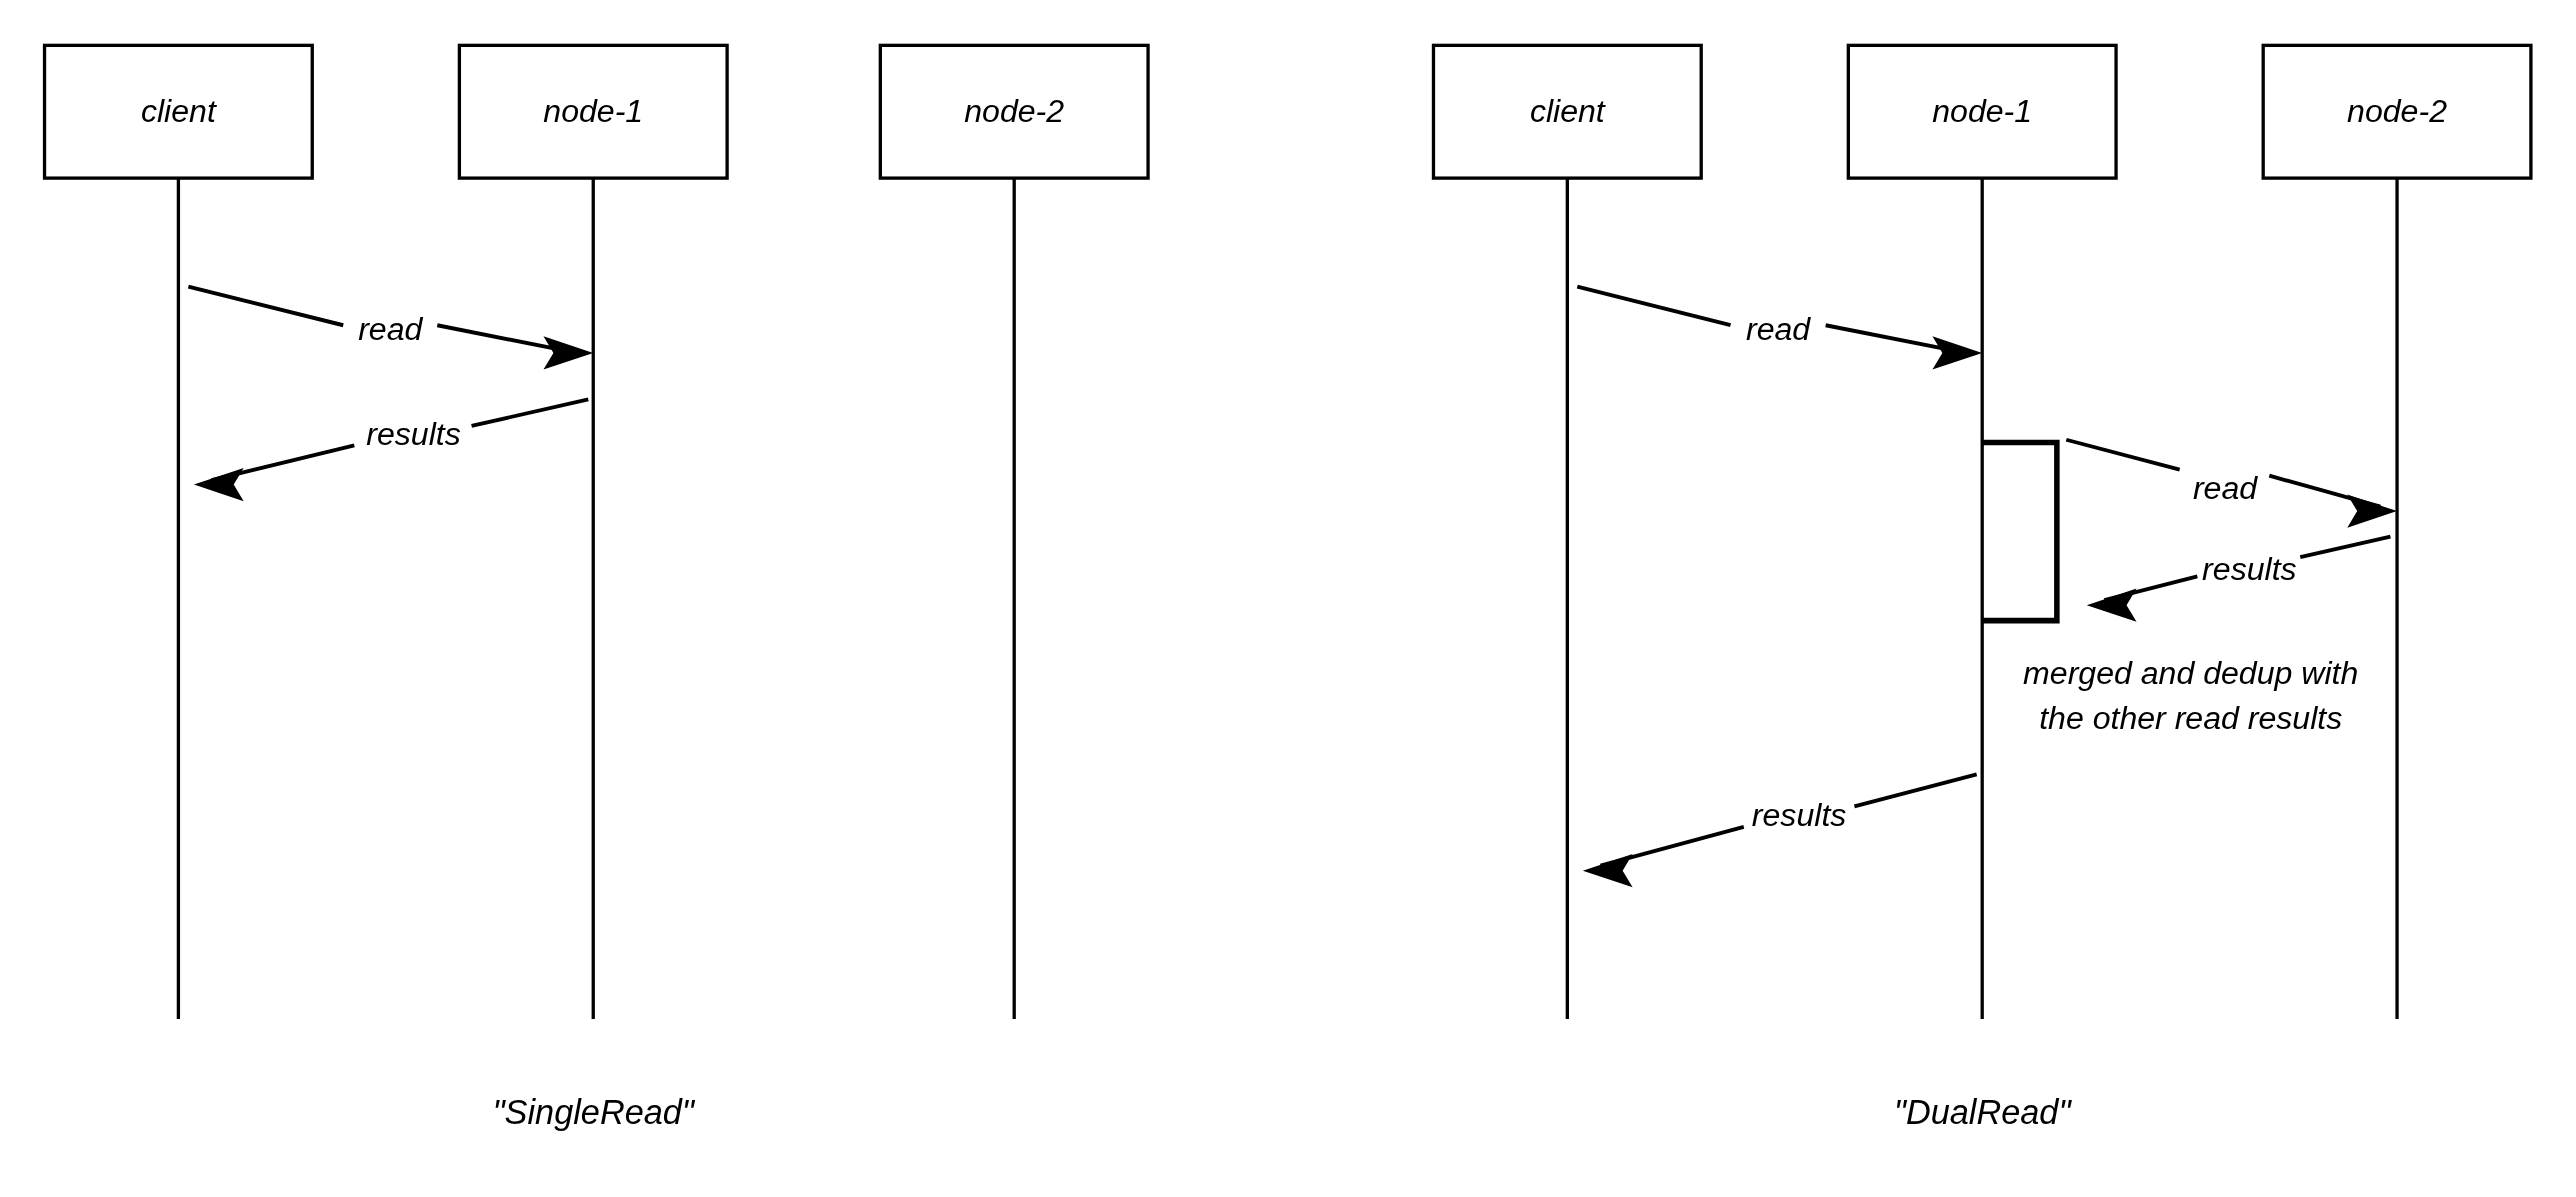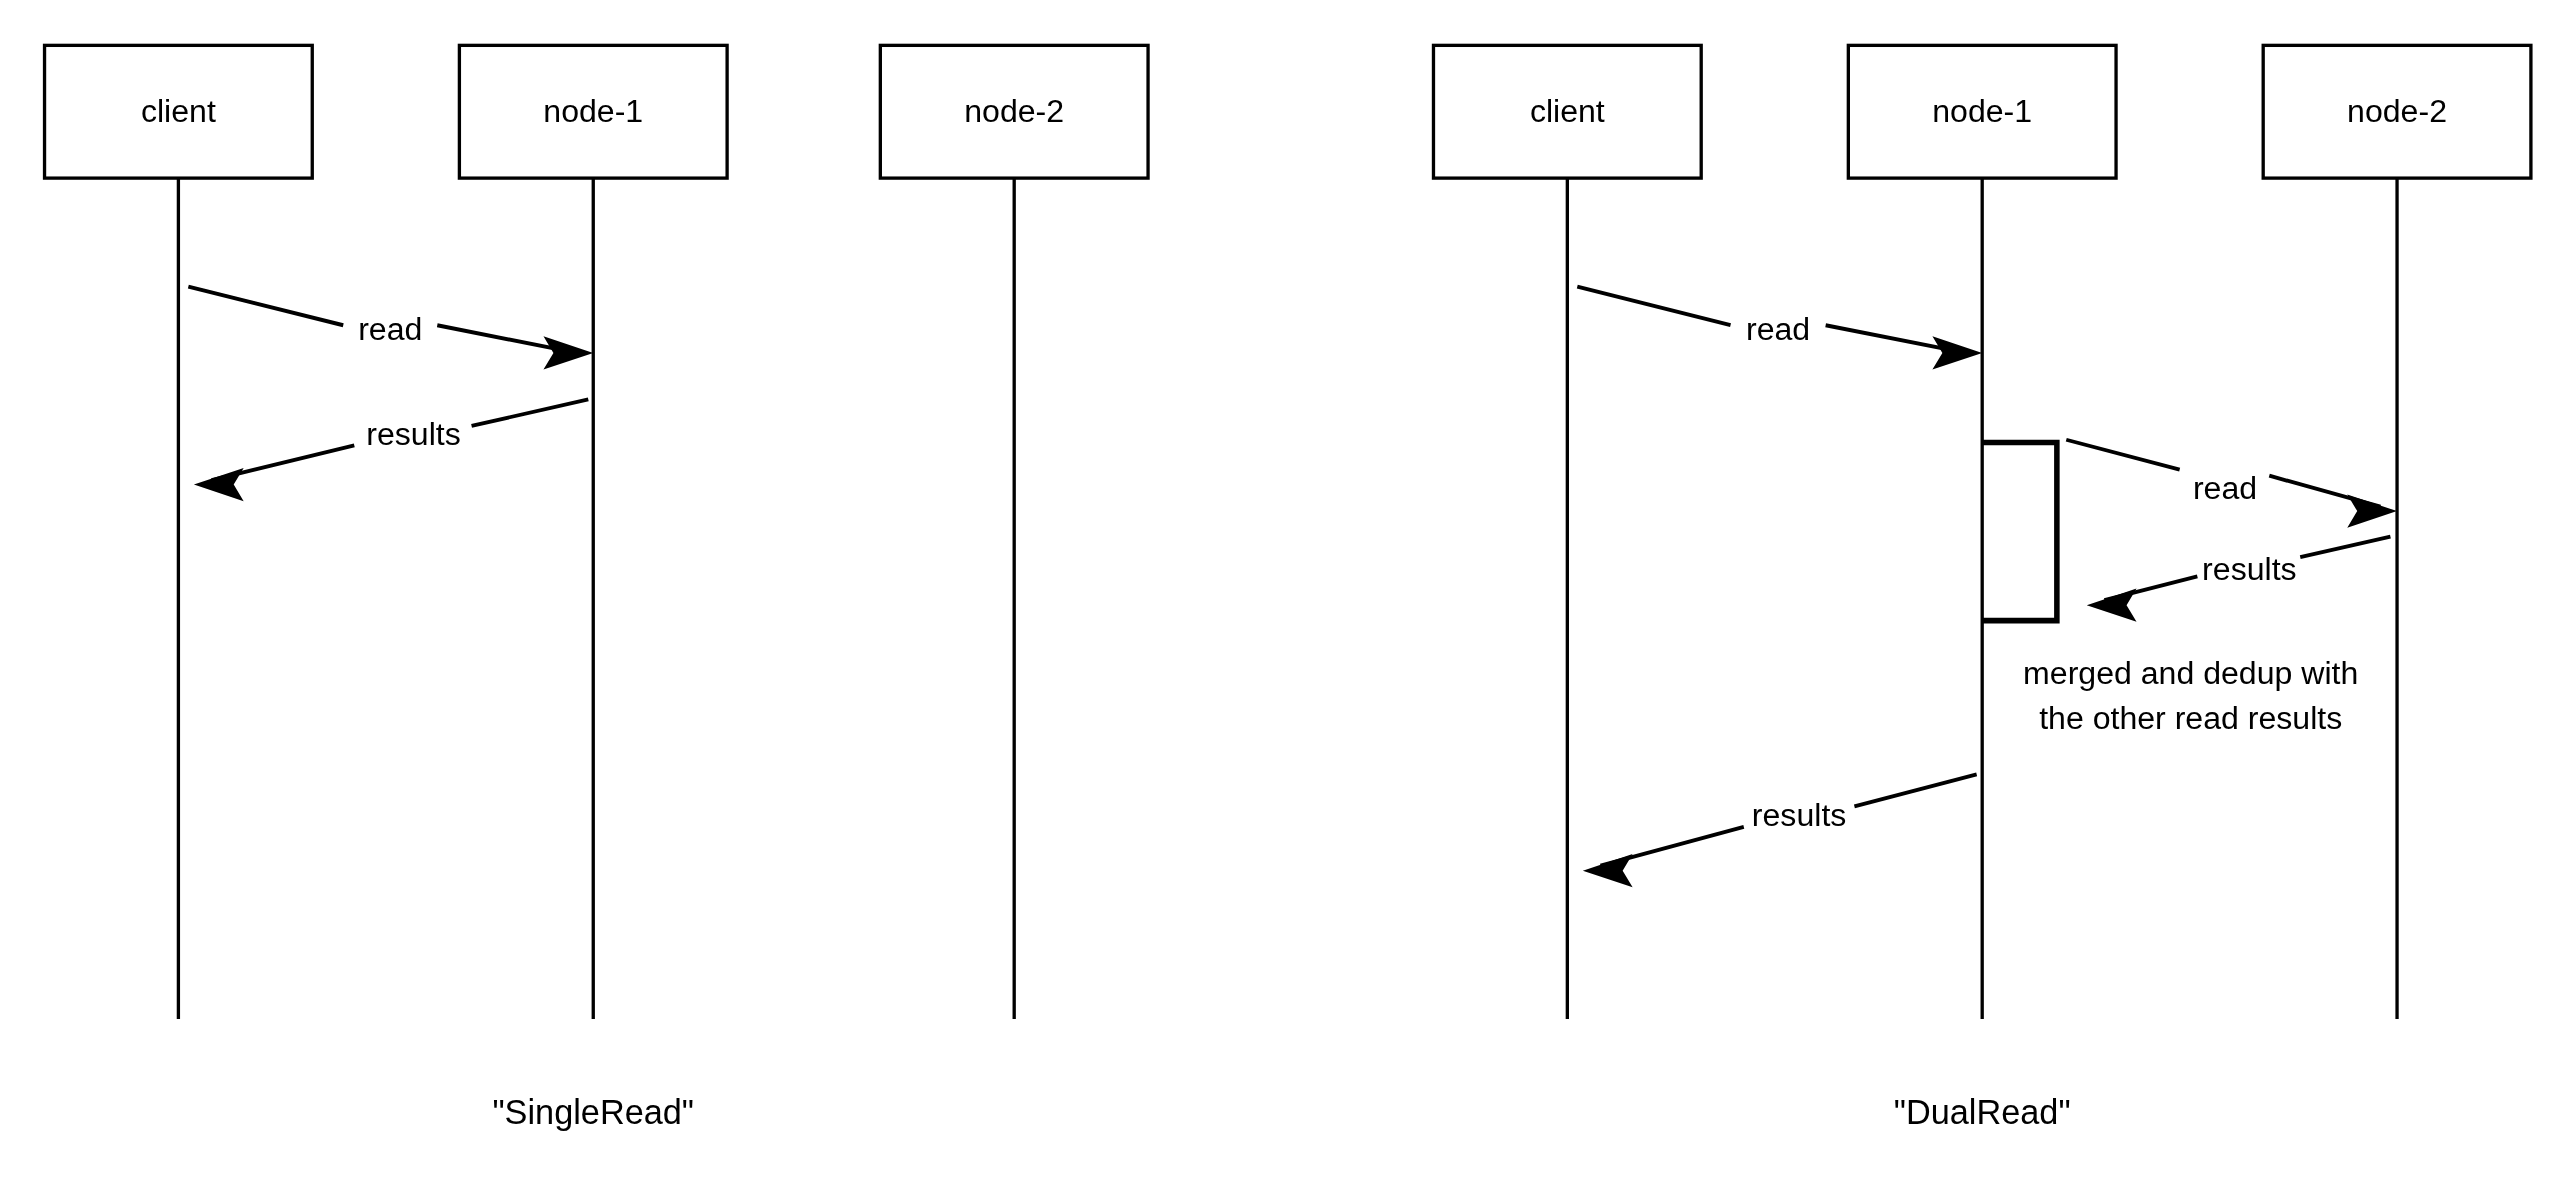--- a/index.html
+++ b/index.html
@@ -11,20 +11,21 @@
   body {
     font-family: "Liberation Sans", sans-serif;
     color: #000000;
   }
   #canvas {
     position: relative;
     width: 2576px;
     height: 1197px;
     background: #ffffff;
     overflow: hidden;
+    font-style: italic;
   }
   svg.diagram-layer {
     position: absolute;
     top: 0;
     left: 0;
     width: 2576px;
     height: 1197px;
   }
   .participant-box {
     fill: #ffffff;

